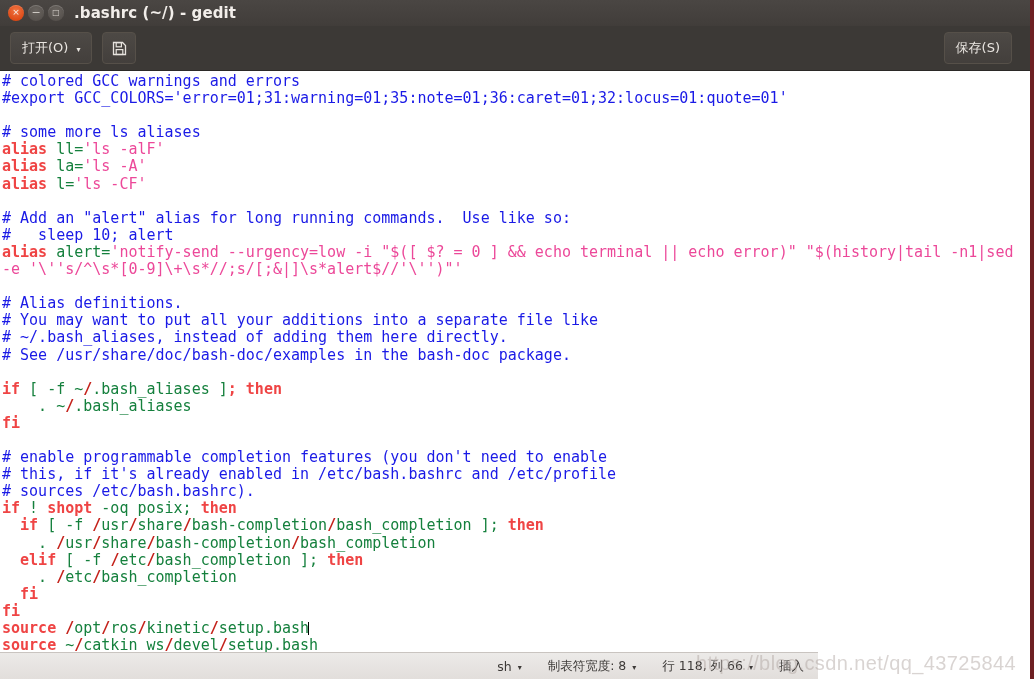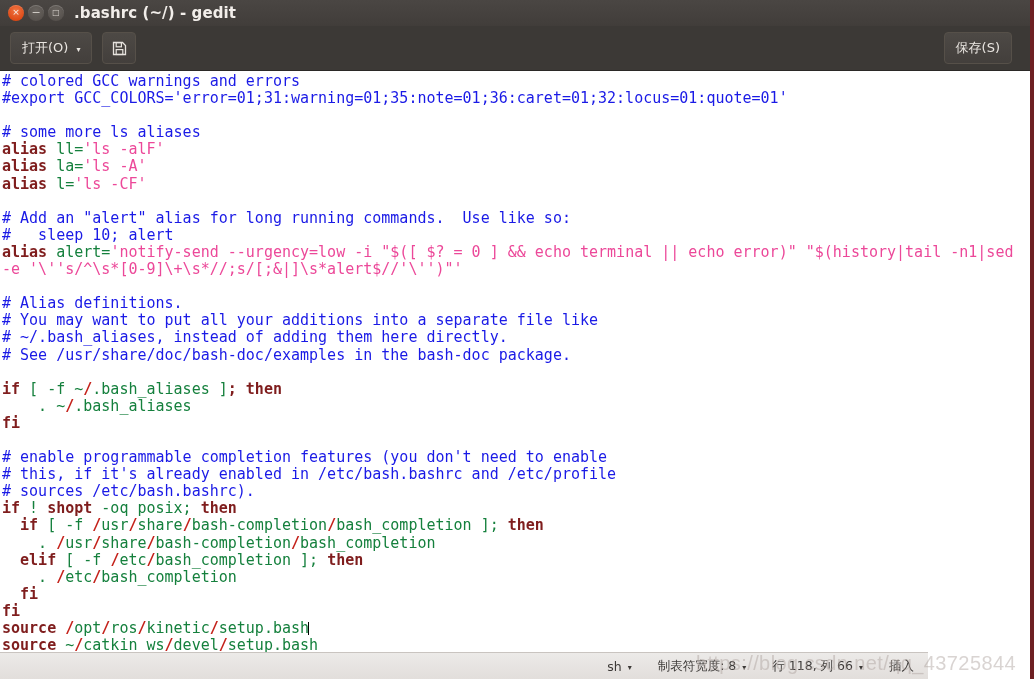--- a/index.html
+++ b/index.html
@@ -117,39 +117,39 @@
     font-family: "DejaVu Sans Mono", monospace;
     font-size: 15px;
     line-height: 17.1px;
     white-space: pre;
     padding-left: 2px;
     color: #3b3b3b;
     letter-spacing: 0px;
   }
   .ln { height: 17.1px; }
   .c-comment { color: #1a1ae6; }
-  .c-keyword { color: #7f1d1d; font-weight: bold; }
+  .c-keyword { color: #ef4444; font-weight: bold; }
   .c-string  { color: #ec4899; }
   .c-plain   { color: #15803d; }
   .c-slash   { color: #c4211a; font-weight: bold; }
   .caret-bar {
     display: inline-block;
     width: 1px;
     height: 13px;
     background: #000;
     vertical-align: -2px;
     margin: 0 -1px;
   }
 
   
   .statusbar {
     position: absolute;
     left: 0;
     bottom: 0;
-    width: 928px;
+    width: 818px;
     height: 27px;
     background: linear-gradient(to bottom, #eceae8 0%, #e2dedb 100%);
     border-top: 1px solid #c9c4c0;
     display: flex;
     align-items: center;
     justify-content: flex-end;
     box-sizing: border-box;
     padding-right: 14px;
     font-size: 12.5px;
     color: #3d3a38;

